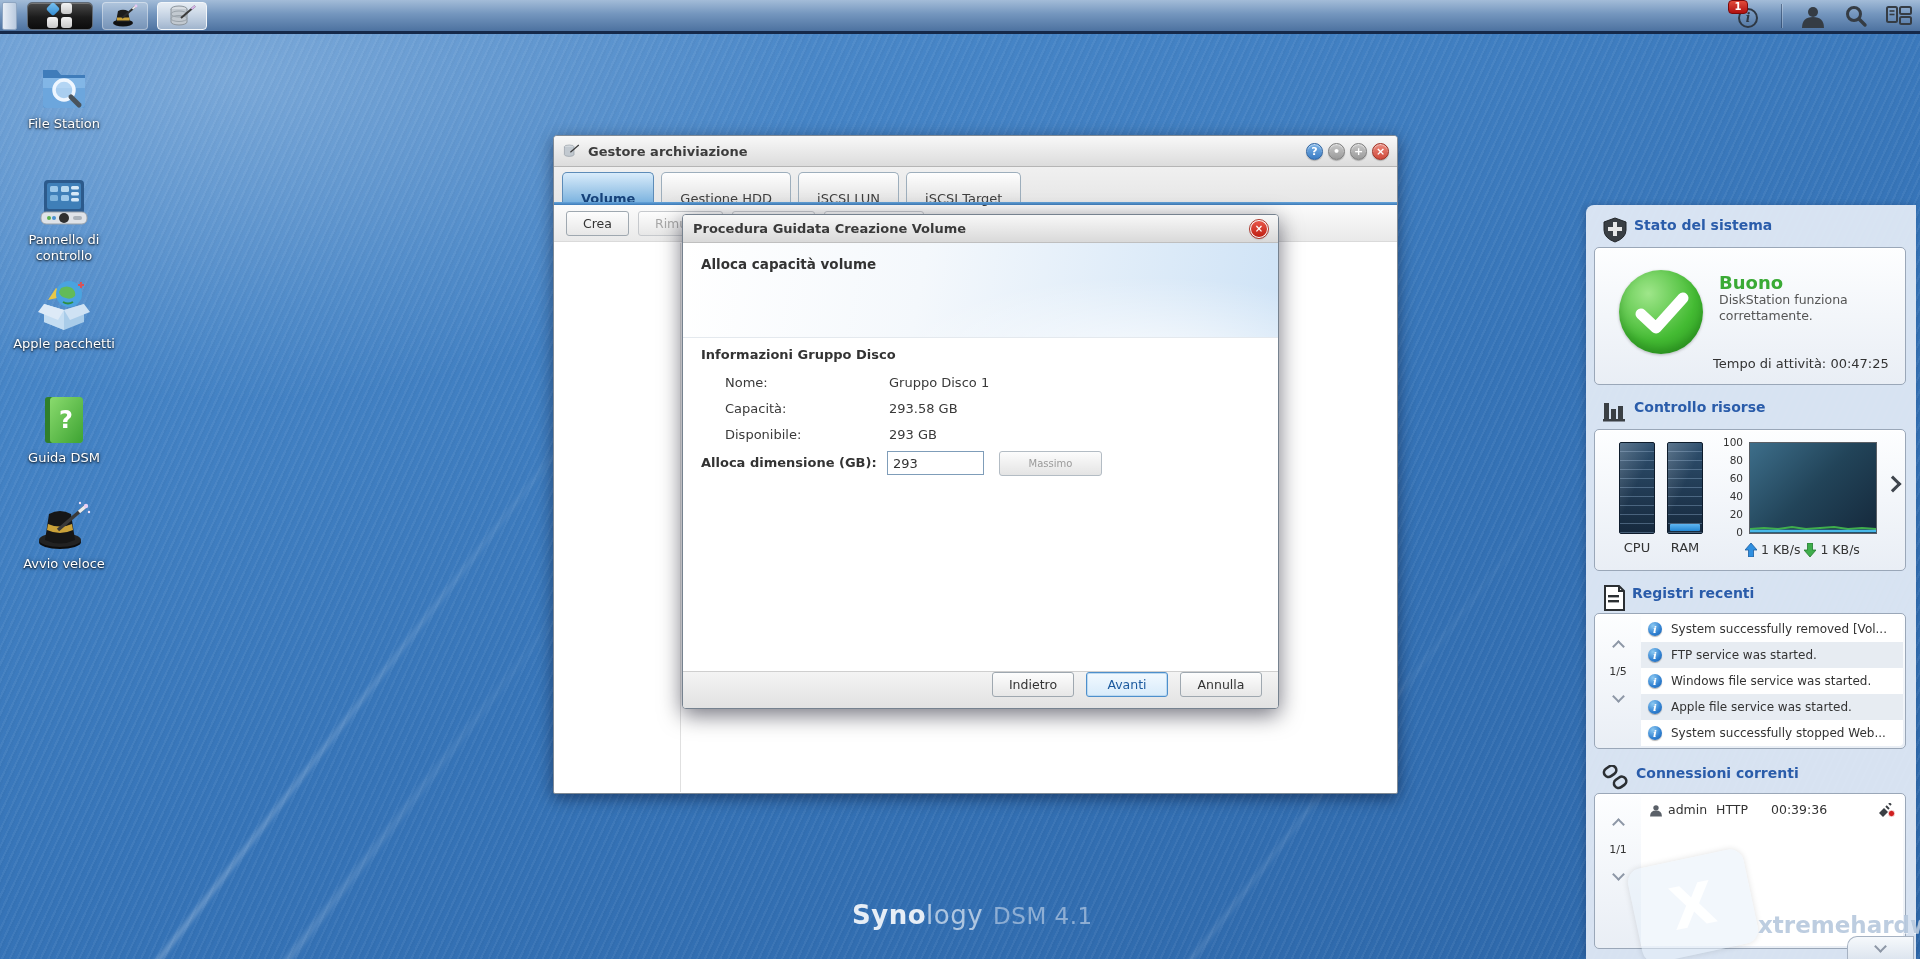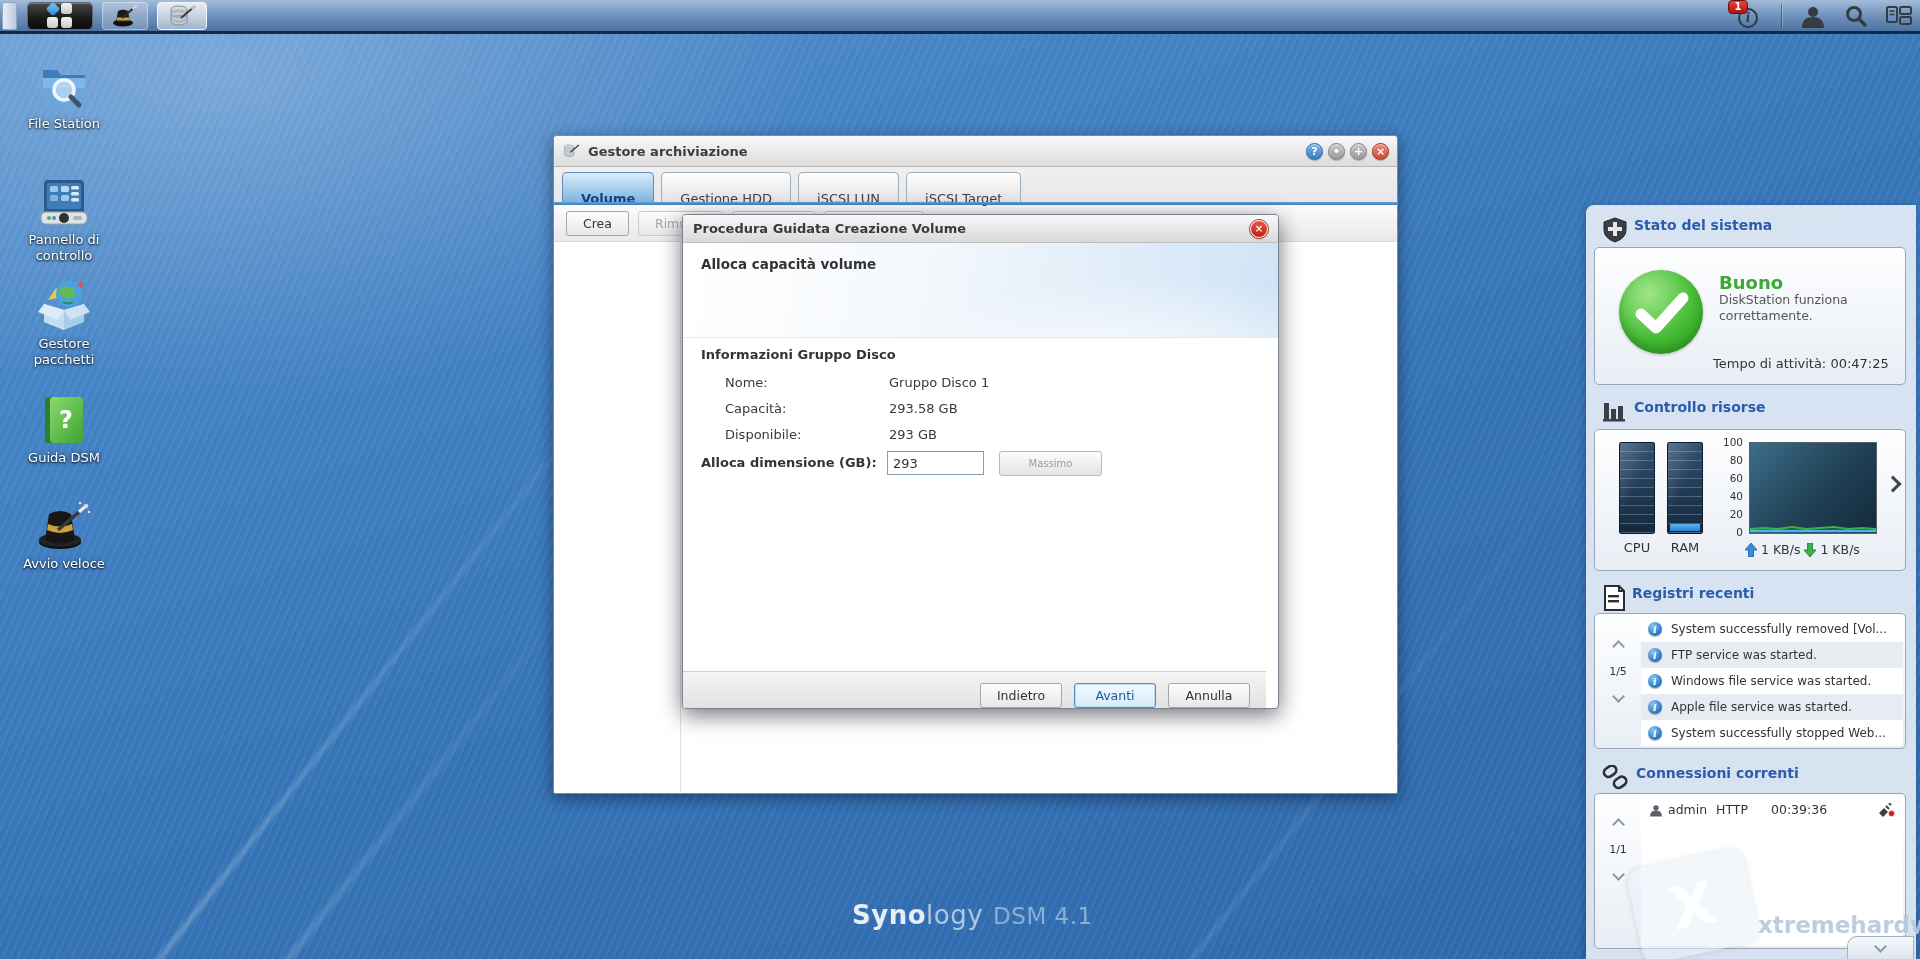--- a/index.html
+++ b/index.html
@@ -97,23 +97,23 @@
   .dlg-body { position:absolute; left:0; right:0; top:124px; bottom:37px; background:#fff; }
   .sec-title { position:absolute; left:18px; top:8px; font-weight:bold; font-size:13px; color:#333; }
   .inf-label { position:absolute; left:42px; font-size:13px; color:#3a3a3a; }
   .inf-value { position:absolute; left:206px; font-size:13px; color:#3a3a3a; }
   .size-label { position:absolute; left:18px; top:116px; font-weight:bold; font-size:13px; color:#333; }
   .size-input { position:absolute; left:204px; top:112px; width:97px; height:24px; border:1px solid #7f9db9;
     font:13px "DejaVu Sans",sans-serif; padding:0 5px; color:#333; }
   .max-btn { position:absolute; left:316px; top:112px; width:103px; height:25px; border-radius:3px;
     border:1px solid #b3bcc4; background:linear-gradient(#fcfcfc,#e4e4e4); color:#9b9b9b; font-size:10px;
     display:flex; align-items:center; justify-content:center; }
-  .dlg-footer { position:absolute; left:0; right:12px; bottom:0; height:37px;
+  .dlg-footer { position:absolute; left:0; right:0; bottom:0; height:37px;
     background:linear-gradient(#f4f4f4,#e2e2e2); border-top:1px solid #cfcfcf;
-    display:flex; align-items:flex-end; justify-content:flex-end; gap:12px; padding-right:16px; }
+    display:flex; align-items:flex-start; justify-content:flex-end; gap:12px; padding-right:16px; }
   .dbtn { height:25px; min-width:82px; padding:0 14px; border-radius:3px; border:1px solid #9fa8b0;
     background:linear-gradient(#fdfdfd,#e7e7e7); font-size:12.5px; color:#333;
     display:flex; align-items:center; justify-content:center; }
   .dbtn.primary { border:1px solid #4d8fcc; background:linear-gradient(#f2f9ff,#d8ebfa);
     color:#1c5a9e; box-shadow:0 0 0 1px #bcd9f0 inset; }
 
   
   .sidebar { position:absolute; left:1586px; top:205px; width:330px; height:754px; z-index:5;
     background:rgba(228,236,246,0.93); border-radius:8px 0 0 0; box-shadow:-2px 0 6px rgba(0,0,30,0.2); }
   .widget-header { position:absolute; left:16px; display:flex; gap:6px;
@@ -267,21 +267,21 @@
     <path d="M8 26 L28 32 L48 26 L48 44 L28 52 L8 44 Z" fill="#a9cce9"></path>
     <path d="M8 26 L28 32 L28 52 L8 44 Z" fill="#c4ddf2"></path>
     <path d="M8 26 L2 34 L22 42 L28 32 Z" fill="#ddeaf7"></path>
     <path d="M48 26 L54 34 L34 42 L28 32 Z" fill="#cfe2f4"></path>
     <path d="M12 22 L20 10 L30 18 Z" fill="#e8c84a"></path>
     <circle cx="33" cy="16" r="13" fill="#4aa3e0"></circle>
     <path d="M25 10 q6 -3 11 0 q4 3 3 8 q-4 4 -9 2 q-6 -1 -7 -6 Z" fill="#62bb58"></path>
     <path d="M27 24 q5 3 10 0" stroke="#2f8f3f" stroke-width="2" fill="none"></path>
     <path d="M42 6 l2 0 l0 -2 l2 0 l0 2 l2 0 l0 2 l-2 0 l0 2 l-2 0 l0 -2 l-2 0 Z" fill="#e84c4c" opacity="0.9"></path>
   </svg>
-  <div class="dlabel">Gestore pacchetti</div>
+  <div class="dlabel">Apple pacchetti</div>
 </div>
 <div class="dicon" style="left:8px; top:394px;">
   <svg width="50" height="52" viewBox="0 0 50 52">
     <rect x="6" y="3" width="10" height="46" rx="3" fill="#2f7f2a"></rect>
     <rect x="11" y="3" width="33" height="46" rx="4" fill="#57b847"></rect>
     <rect x="11" y="3" width="33" height="46" rx="4" fill="url(#gb)"></rect>
     <defs>
         <linearGradient id="gb" x1="0" y1="0" x2="1" y2="1">
       <stop offset="0" stop-color="#8adb6e"></stop>
           <stop offset="1" stop-color="#3da332"></stop>

